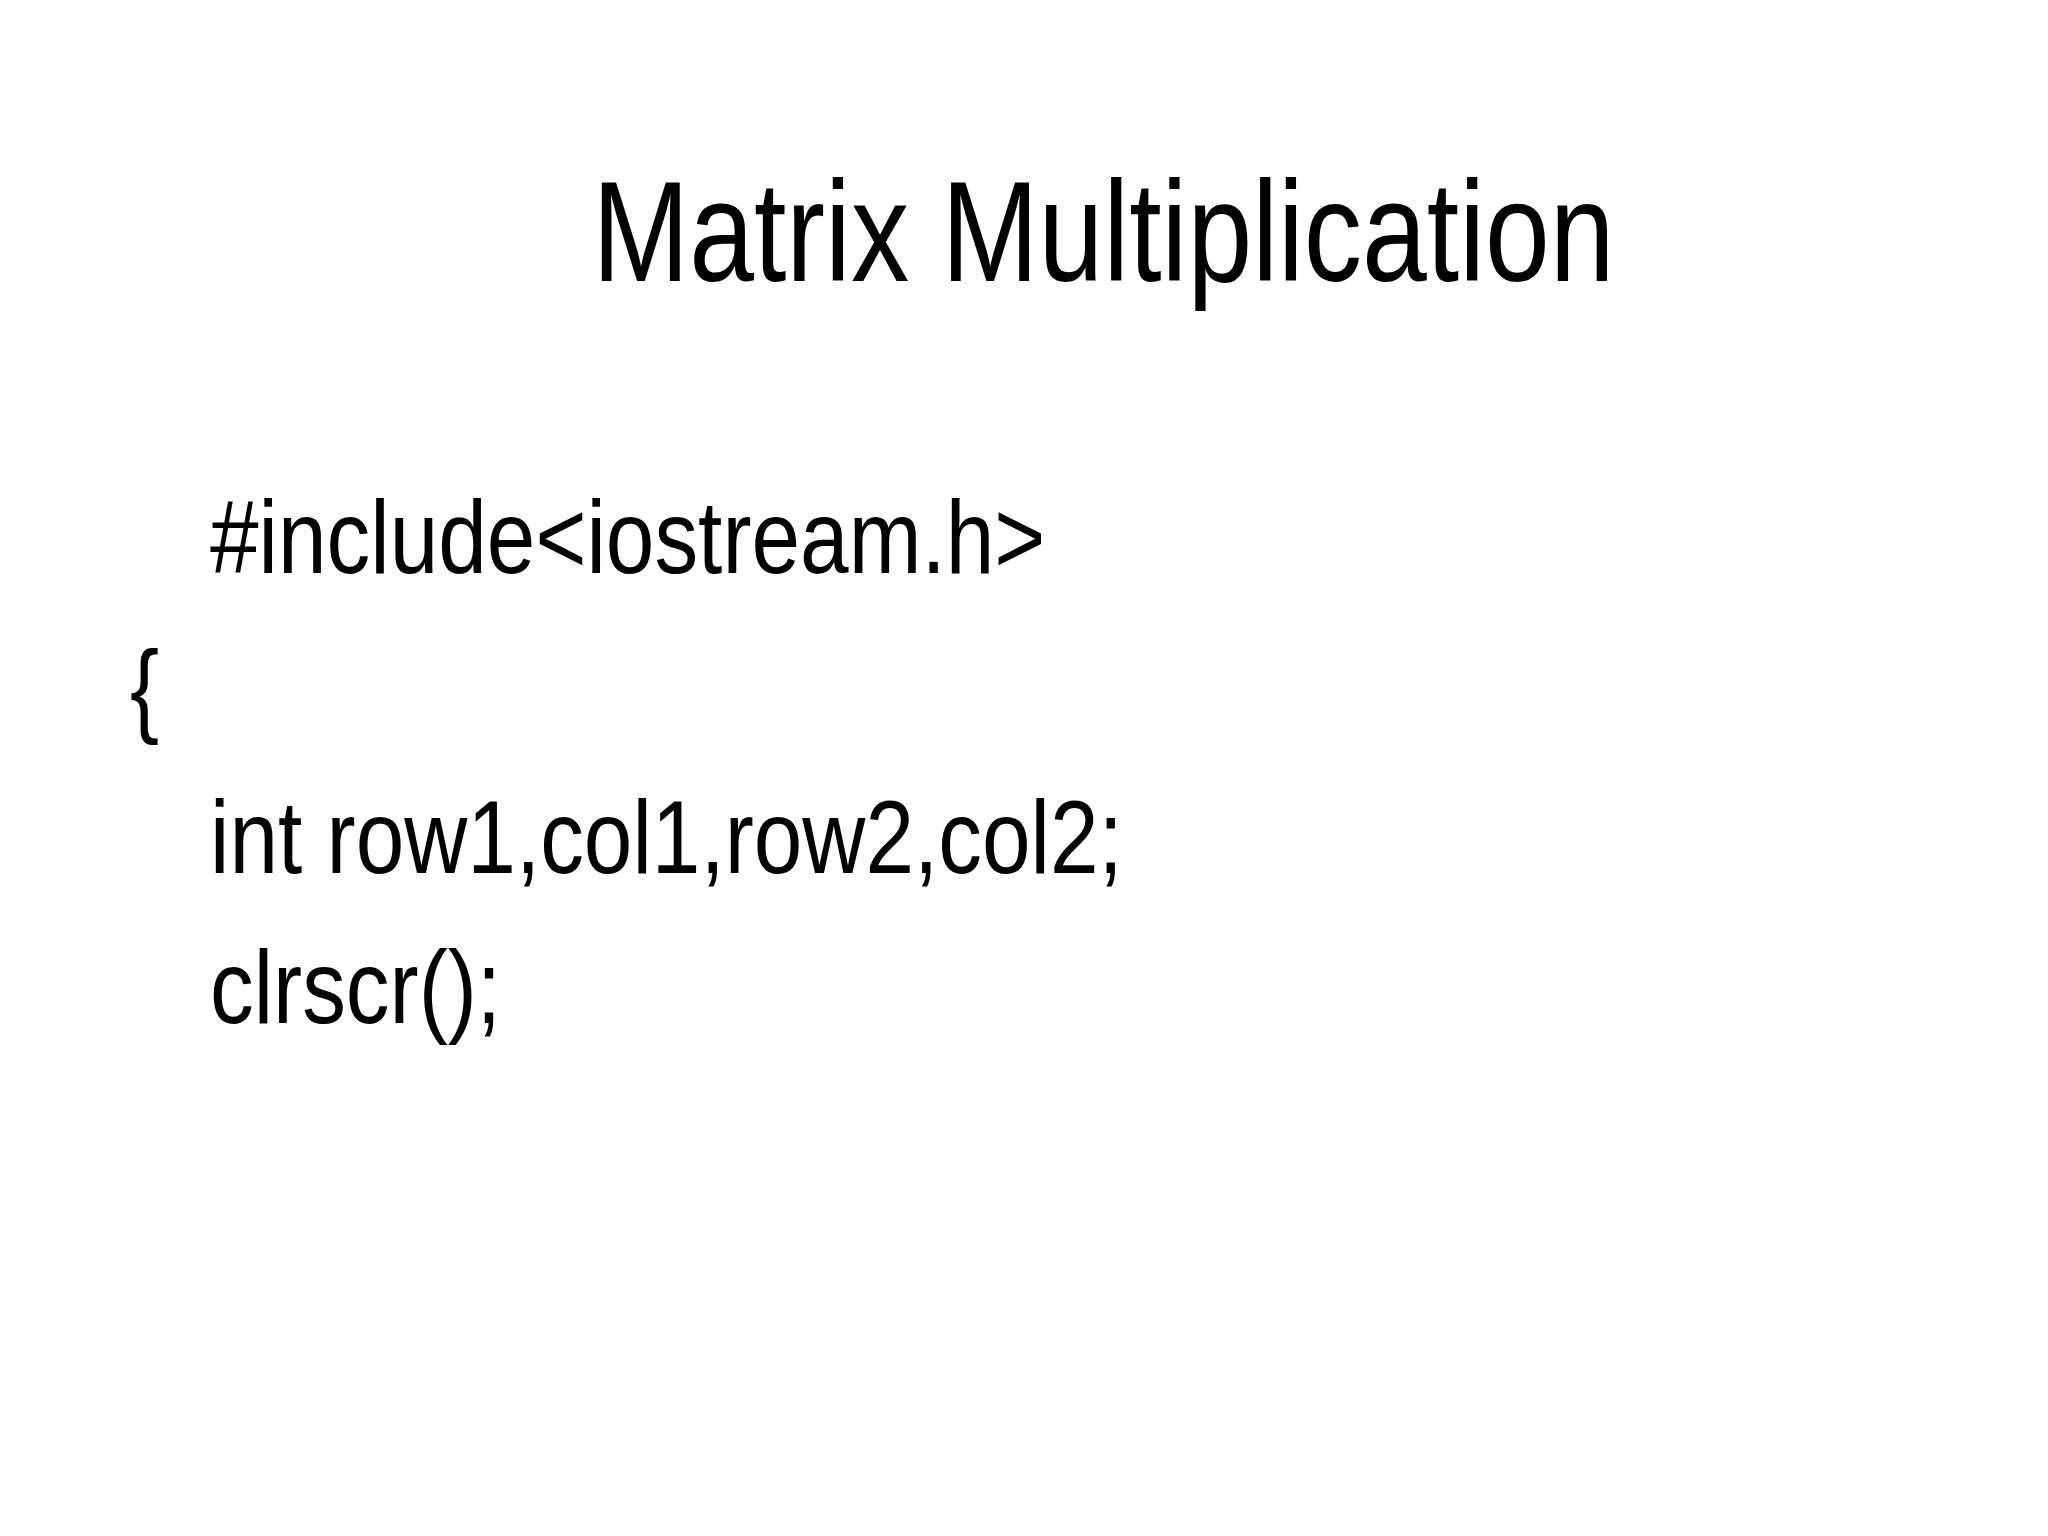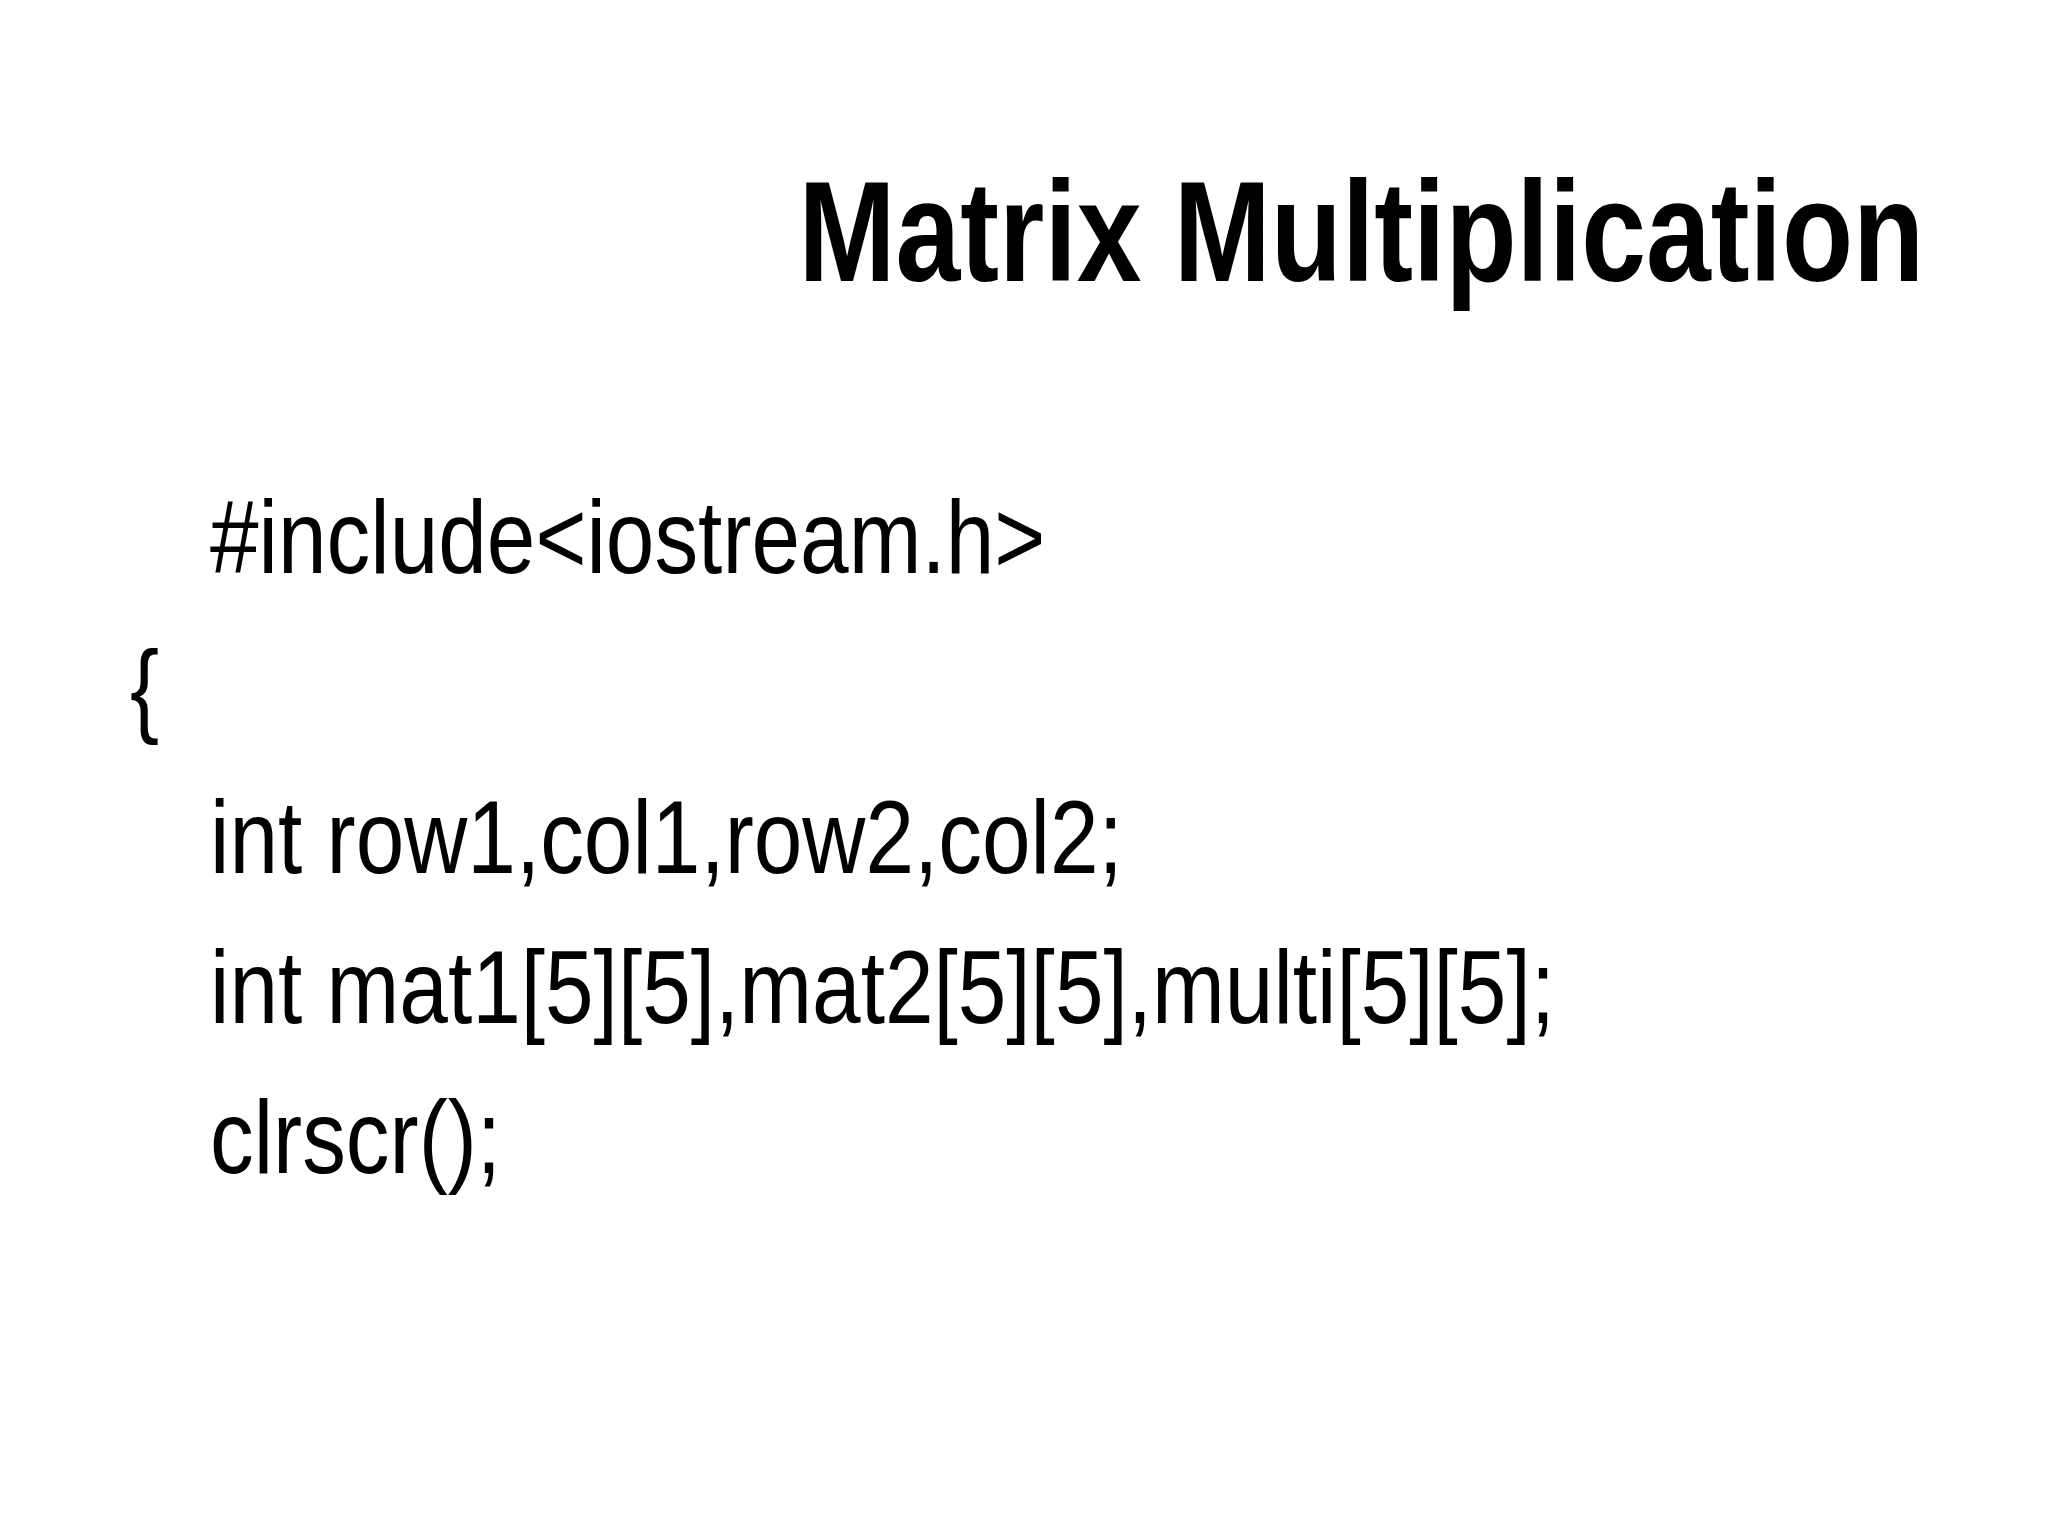--- a/index.html
+++ b/index.html
@@ -11,24 +11,24 @@
     position: relative;
     width: 2048px;
     height: 1536px;
     background: #ffffff;
     overflow: hidden;
     font-family: "Liberation Sans", sans-serif;
     color: #000000;
   }
   .slide-title {
     margin-top: 22px;
-    text-align: right;
+    text-align: center;
     font-size: 142px;
     line-height: 140px;
-    font-weight: 700;
+    font-weight: 400;
     white-space: pre;
   }
   .slide-title .squeeze {
     display: inline-block;
     transform: scaleX(0.82);
     transform-origin: 50% 50%;
   }
   .code-block {
     margin-top: 20px;
   }
@@ -54,17 +54,16 @@
 <body>
 
 <div class="slide">
   <div class="slide-title">
     <span class="squeeze">Matrix Multiplication</span>
   </div>
   <div class="code-block">
     <div class="code-line"><span class="squeeze">#include&lt;iostream.h&gt;</span></div>
     <div class="code-line brace"><span class="squeeze">{</span></div>
     <div class="code-line"><span class="squeeze">int row1,col1,row2,col2;</span></div>
-    <div class="code-line"><span class="squeeze">int mat1[5][5],mat2[5][5],multi[5][5];</span></div>
     <div class="code-line"><span class="squeeze">clrscr();</span></div>
 
   </div>
 </div>
 
 </body></html>

